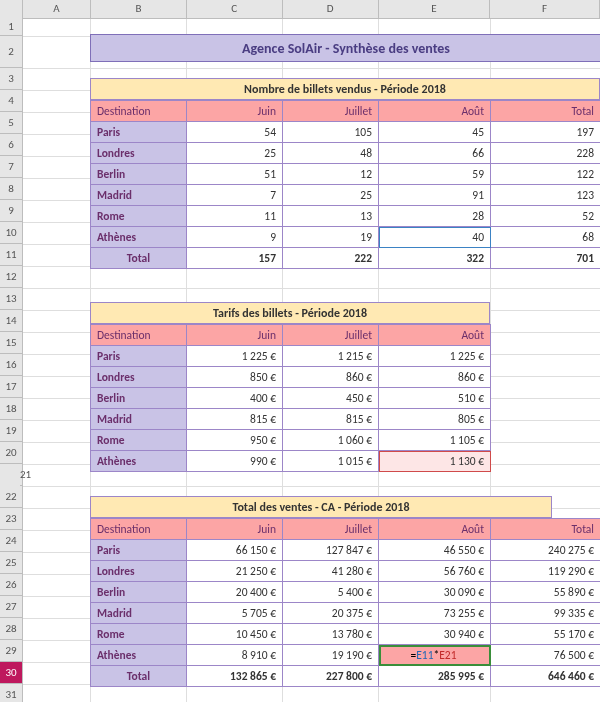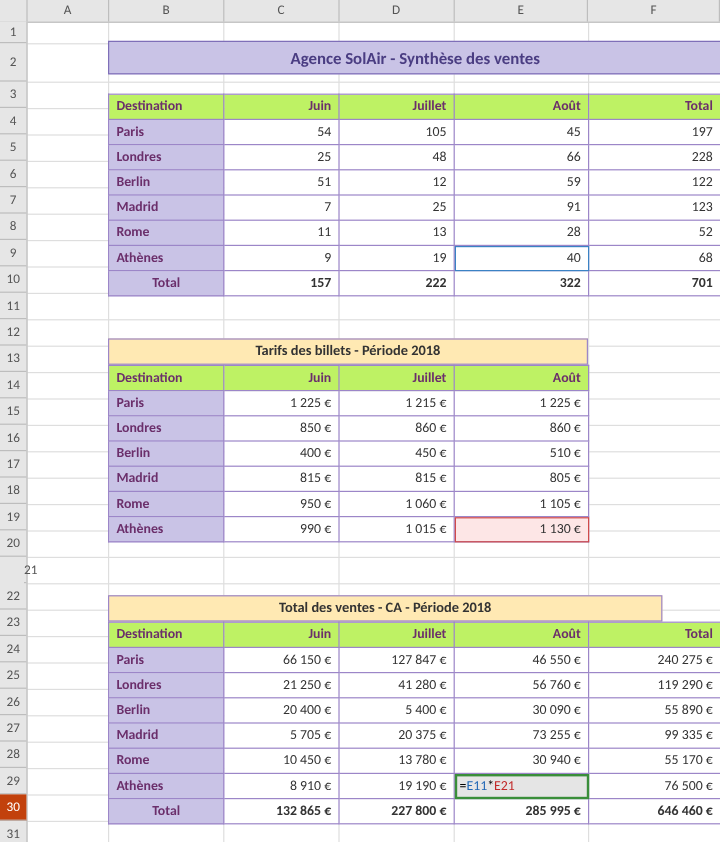--- a/index.html
+++ b/index.html
@@ -2,39 +2,39 @@
 <html><head>
 <meta charset="utf-8">
 <style>
   html,body{margin:0;padding:0;font-family:Calibri,Arial,sans-serif;font-size:12px;color:#333;background:#fff;}
   .sheet{width:600px;height:702px;position:relative;overflow:hidden;}
   
   .colhead{position:absolute;left:0;top:0;height:18px;right:0;background:#e6e6e6;display:flex;border-bottom:1px solid #bdbdbd;z-index:5;}
   .ch{border-right:1px solid #bdbdbd;text-align:center;color:#555;font-size:11px;line-height:17px;}
   .rowhead{position:absolute;left:0;top:18px;width:22px;bottom:0;background:#e6e6e6;border-right:1px solid #bdbdbd;z-index:5;}
   .rh{border-bottom:1px solid #bdbdbd;text-align:center;color:#555;font-size:11px;height:21px;line-height:21px;}
-  .rh.active{background:#c2410c;color:#fff;}
+  .rh.active{background:#be185d;color:#fff;}
   .gridarea{position:absolute;left:22px;top:18px;right:0;bottom:0;}
   .gridlines{position:absolute;inset:0;}
   .vline{position:absolute;top:0;bottom:0;border-left:1px solid #dedede;}
   .hline{position:absolute;left:0;right:0;border-top:1px solid #dedede;}
 
   .block{position:absolute;left:68px;}
   .title{background:#c9c3e6;border:1px solid #7f6fb8;height:26px;display:flex;align-items:center;justify-content:center;font-weight:600;font-size:14px;color:#4a3d82;}
   .thead{background:#ffe9b3;border:1px solid #9c86c8;height:20px;display:flex;align-items:center;justify-content:center;font-weight:600;font-size:12px;}
   table{border-collapse:collapse;width:100%;table-layout:fixed;}
   th,td{border:1px solid #9c86c8;height:21px;padding:0 6px;box-sizing:border-box;font-size:11.5px;}
-  th{background:#bef264;color:#6b2f6b;font-weight:700;text-align:left;}
+  th{background:#fca5a5;color:#6b2f6b;font-weight:400;text-align:left;}
   th.r{text-align:right;}
   td{text-align:right;background:#fff;}
   td.lab{background:#c9c3e6;color:#6b2f6b;font-weight:600;text-align:left;}
   tr.tot td, tr.tot td.lab{font-weight:600;}
   td.hl-blue{outline-offset:-1px; outline:1px solid #3b82c4; }
   td.hl-red{outline-offset:-1px; outline:1px solid #d04a4a;background:#fde6e6;}
-  td.edit{outline:2px solid #3a8e3a;outline-offset:-2px;background:#e5e5e5;color:#000;text-align:left;padding-left:4px;}
+  td.edit{outline:2px solid #3a8e3a;outline-offset:-2px;background:#fca5a5;color:#000;text-align:center;padding-left:4px;}
   .formula-blue{color:#1f66b5;}
   .formula-red{color:#c22a2a;}
 </style>
 </head>
 <body>
 
 <div class="sheet">
 
   <div class="colhead">
     <div class="ch" style="width:22px"></div>
@@ -115,20 +115,21 @@
         <div class="hline" style="top: 578px;"></div>
         <div class="hline" style="top: 600px;"></div>
         <div class="hline" style="top: 622px;"></div>
         <div class="hline" style="top: 644px;"></div>
         <div class="hline" style="top: 666px;"></div>
       </div>
 
     <div class="block title" style="top:16px;width:510px">Agence SolAir - Synthèse des ventes</div>
 
     <div class="block" style="top:60px;width:510px">
+      <div class="thead">Nombre de billets vendus - Période 2018</div>
       <table>
         <colgroup>
             <col style="width:96px">
             <col style="width:96px">
             <col style="width:96px">
             <col style="width:112px">
             <col style="width:110px">
           </colgroup>
         <tbody>
             <tr>
@@ -186,21 +187,21 @@
               <td class="lab" style="text-align: center;">Total</td>
               <td>157</td>
               <td>222</td>
               <td>322</td>
               <td>701</td>
             </tr>
           </tbody>
       </table>
     </div>
 
-    <div class="block" style="top:264px;width:400px">
+    <div class="block" style="top:284px;width:400px">
       <div class="thead">Tarifs des billets - Période 2018</div>
       <table>
         <colgroup>
             <col style="width:96px">
             <col style="width:96px">
             <col style="width:96px">
             <col style="width:112px">
           </colgroup>
         <tbody>
             <tr>

